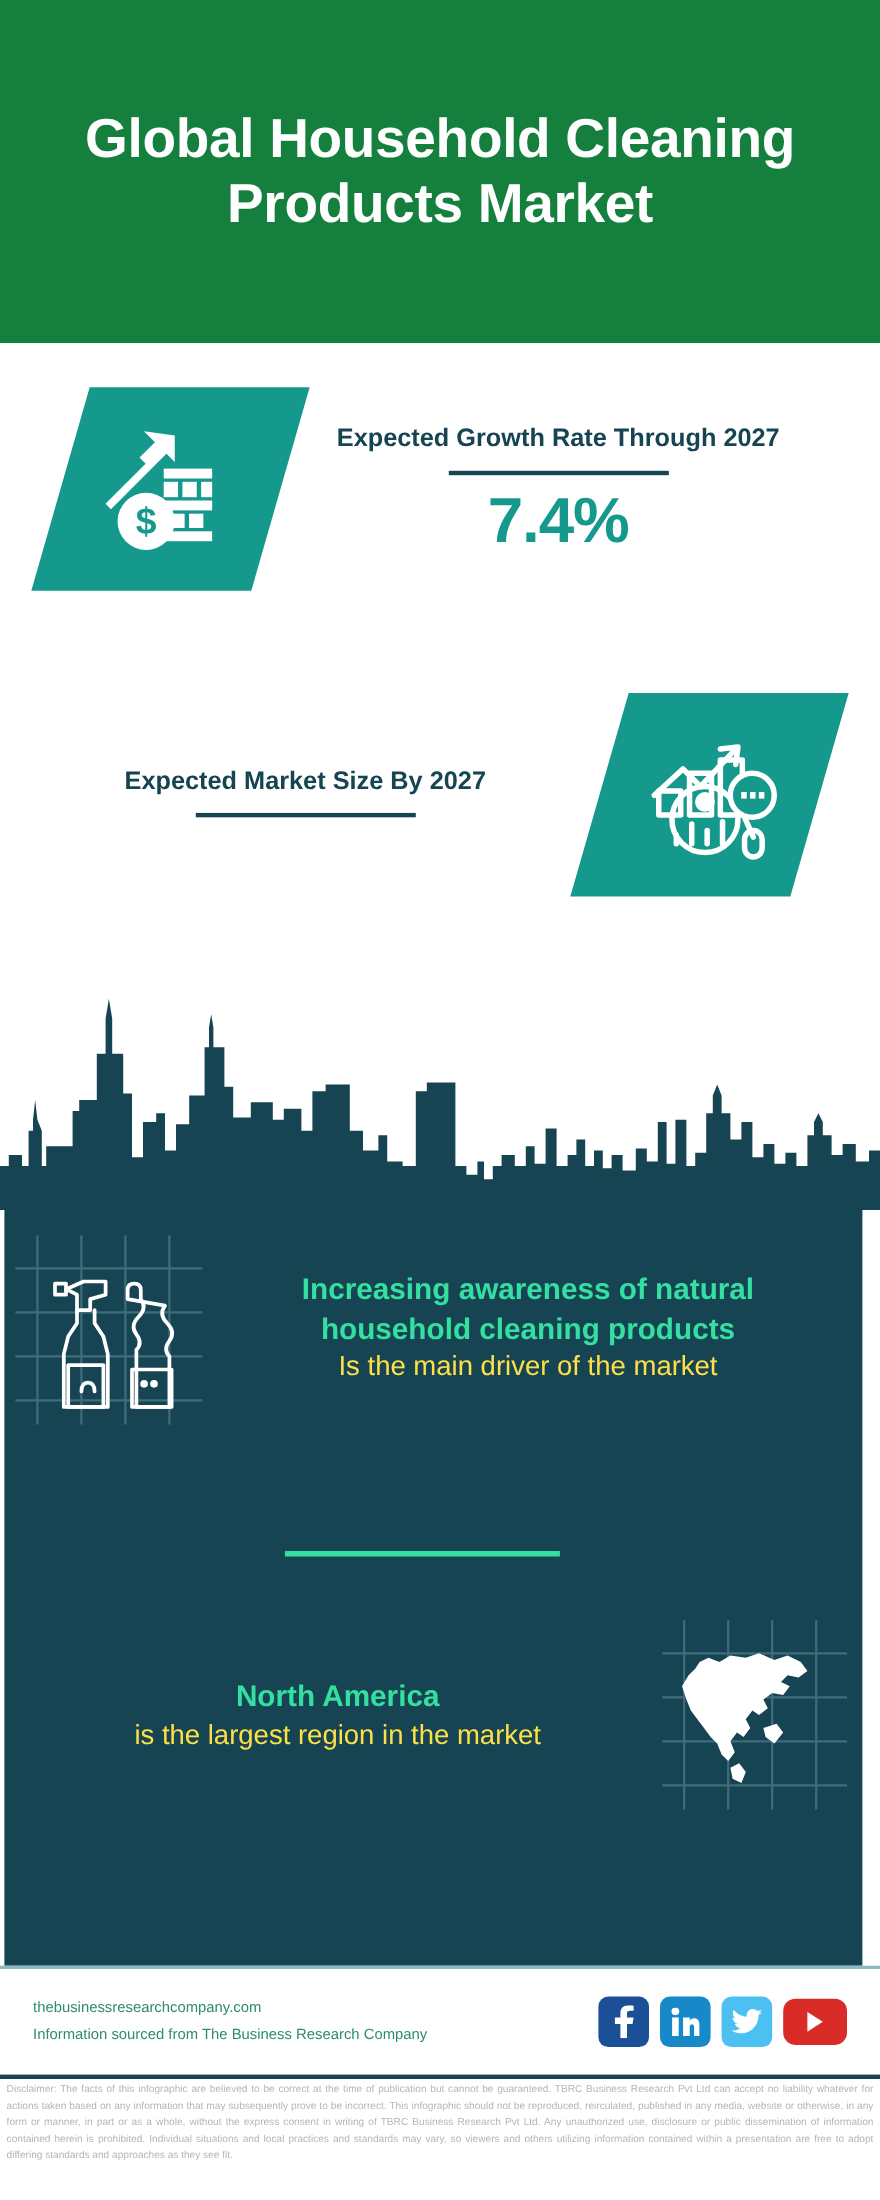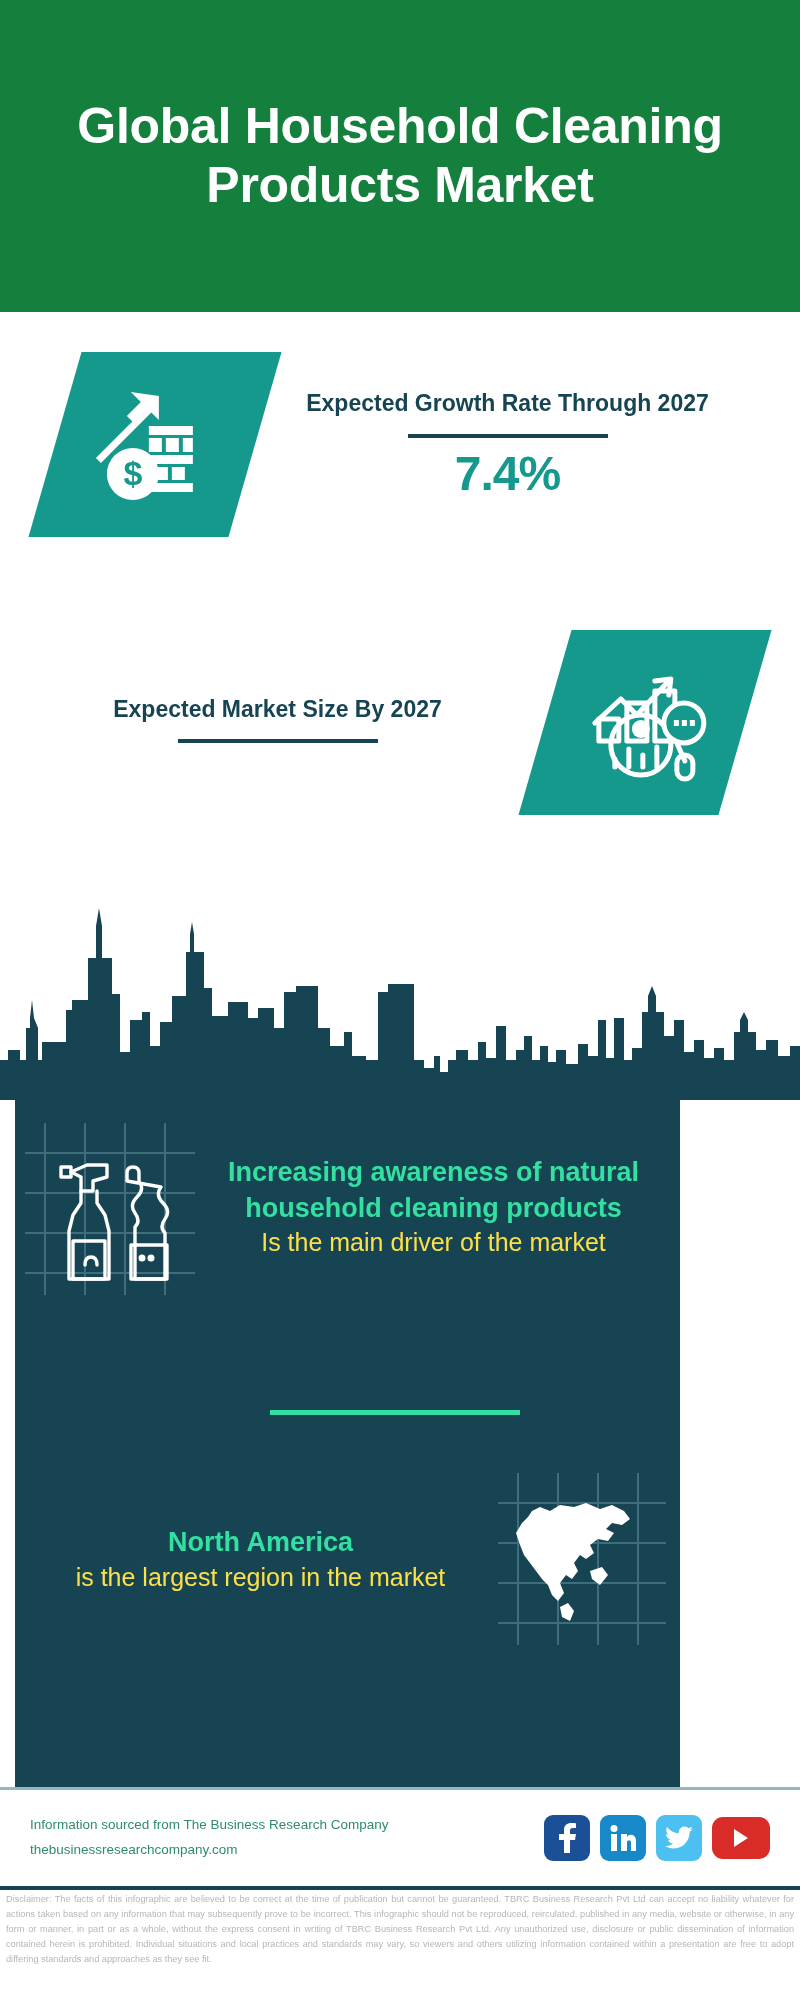--- a/index.html
+++ b/index.html
@@ -40,37 +40,37 @@
     flex:none;
   }
   .badge-inner { transform:skewX(16deg); display:flex; align-items:center; justify-content:center; }
 
   .stat-text { flex:1; display:flex; flex-direction:column; align-items:center; }
   .stat-label {
     color:#164453; font-size:23px; font-weight:bold; line-height:1.35;
     text-align:center;
   }
   .rule { width:200px; height:4px; background:#164453; margin:14px 0 8px; }
-  .stat-value { color:#16998d; font-size:48px; font-weight:bold; letter-spacing:-1px; }
+  .stat-value { color:#16998d; font-size:58px; font-weight:bold; letter-spacing:-1px; }
 
   .row1 { position:absolute; top:40px; left:0; }
   .row1 .badge { margin-left:55px; }
   .row1 .stat-text { margin-right:40px; }
 
   .row2 { position:absolute; top:318px; left:0; }
   .row2 .badge { margin-right:55px; margin-left:20px; }
   .row2 .stat-text { margin-left:30px; }
 
   
   .skyline { position:absolute; top:900px; left:0; width:800px; height:200px; }
 
   
   .dark-panel {
-    position:absolute; top:1097px; left:15px;
-    width:665px; height:690px;
+    position:absolute; top:1097px; left:4px;
+    width:780px; height:690px;
     background:#164453;
   }
 
   .fact { display:flex; align-items:center; width:100%; }
   .fact-icon { width:190px; height:185px; position:relative; flex:none; }
   .fact-text { flex:1; text-align:center; padding:0 14px; }
 
   .fact-head { color:#34e0a1; font-size:27px; font-weight:bold; line-height:1.32; }
   .fact-sub { color:#fde047; font-size:25px; font-weight:normal; line-height:1.34; }
 
@@ -241,22 +241,22 @@
         </g>
         <path fill="#ffffff" d="M42,44 L50,40 L60,44 L70,38 L84,40 L96,36 L110,42 L122,38 L134,44 L140,52 L132,58 L122,56 L116,62 L124,66 L118,74 L108,72 L100,78 L104,86 L96,92 L90,88 L84,96 L88,104 L82,112 L76,108 L70,116 L74,126 L68,134 L62,128 L58,118 L52,112 L46,104 L40,96 L34,88 L30,78 L26,66 L32,56 L38,50 Z M100,104 L112,100 L118,108 L110,118 L102,112 Z M70,140 L78,136 L84,144 L80,154 L72,150 Z"></path>
       </svg>
     </div>
   </div>
 </div>
 
 <div class="footer-rule"></div>
 <div class="footer">
   <div class="source">
+    <div>thebusinessresearchcompany.com</div>
     <div>Information sourced from The Business Research Company</div>
-    <div>thebusinessresearchcompany.com</div>
   </div>
   <div class="socials">
     <div class="social" style="background:#1b4f96">
       <svg width="22" height="30" viewBox="0 0 22 30">
           <path fill="#ffffff" d="M14,30 L14,17 L19,17 L20,11 L14,11 L14,7.5 C14,6 14.6,5 17,5 L20,5 L20,0.2 C19.3,0.1 17.4,0 15.4,0 C10.9,0 8,2.6 8,7 L8,11 L3,11 L3,17 L8,17 L8,30 Z"></path>
         </svg>
     </div>
     <div class="social" style="background:#1789c8">
       <svg width="26" height="26" viewBox="0 0 26 26">
           <g fill="#ffffff">

